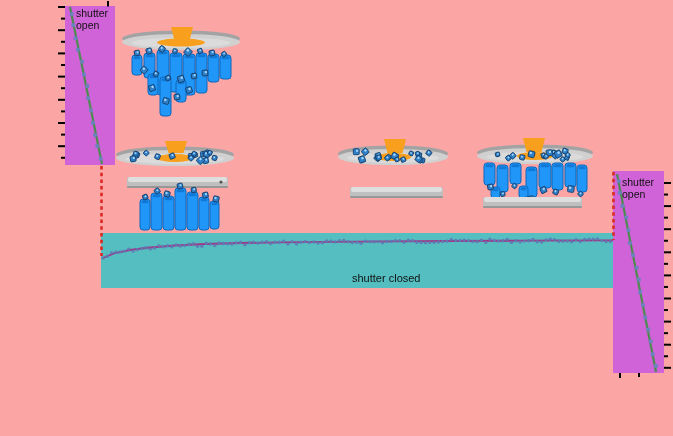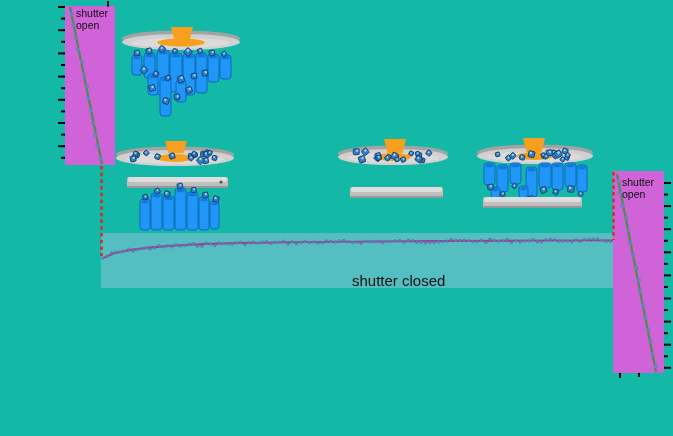--- a/index.html
+++ b/index.html
@@ -1,20 +1,20 @@
 <!DOCTYPE html>
 <html><head>
 <meta charset="utf-8">
 <style>
   html,body{margin:0;padding:0;background:#ffffff;}
-  .stage{position:relative;width:673px;height:436px;background:#14b8a6;overflow:hidden;
+  .stage{position:relative;width:673px;height:436px;background:#fca5a5;overflow:hidden;
          font-family:"Liberation Sans", sans-serif;}
   .stage svg{display:block;position:absolute;left:0;top:0;}
   .lbl{position:absolute;color:#111;line-height:12px;font-size:10.5px;white-space:nowrap;}
-  .lbl-band{position:absolute;color:#111;font-size:15px;white-space:nowrap;}
+  .lbl-band{position:absolute;color:#111;font-size:11px;white-space:nowrap;}
 </style>
 </head>
 <body>
 
 <div class="stage">
 
   <svg id="fig" width="673" height="436" viewBox="0 0 673 436">
     <g id="g-band">
         <rect x="101" y="233" width="512" height="55" fill="#55bec0"></rect>
       </g>

